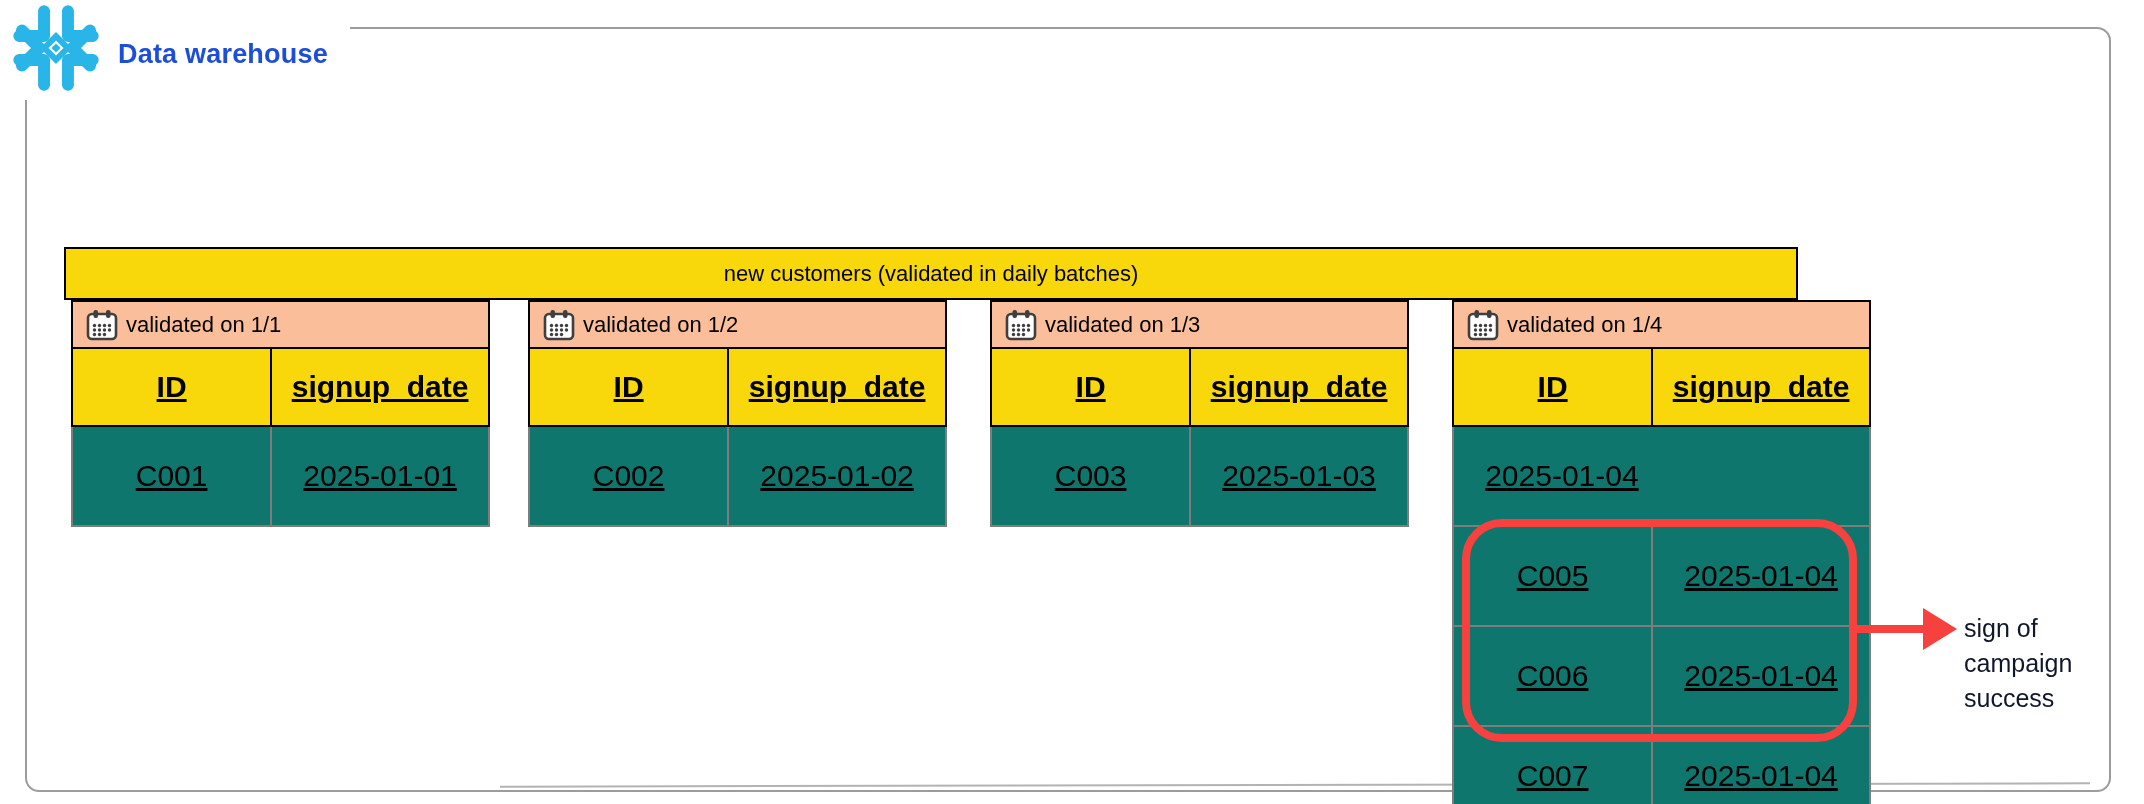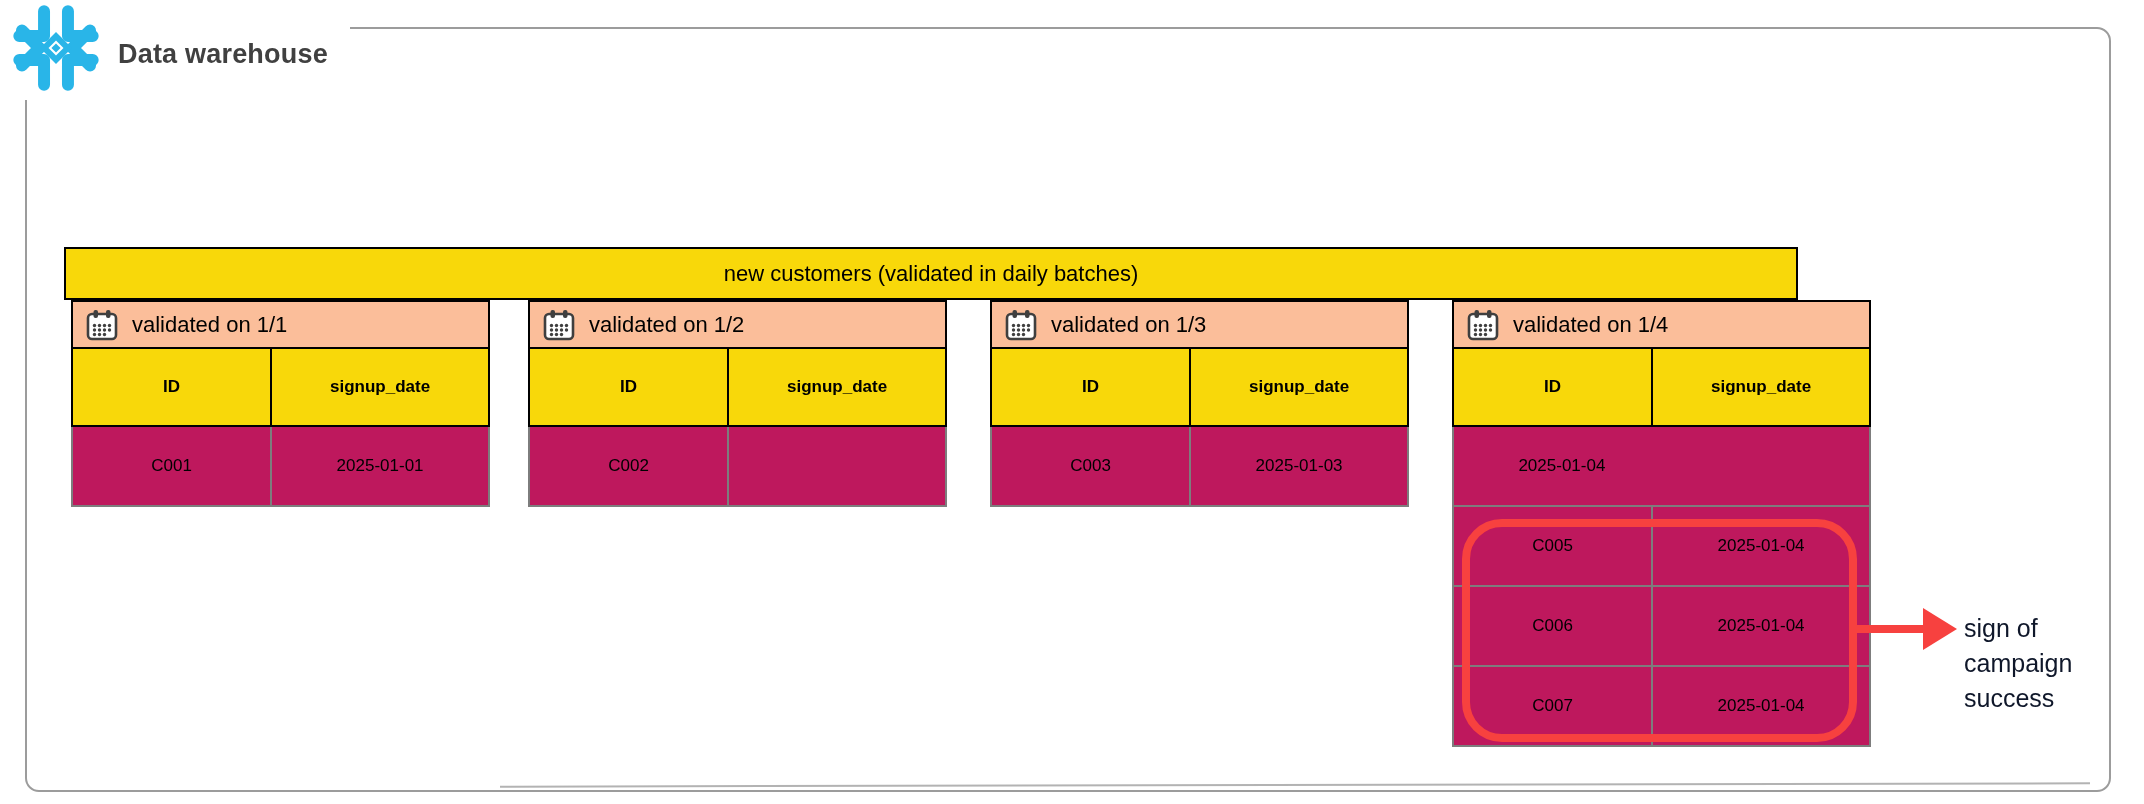--- a/index.html
+++ b/index.html
@@ -17,48 +17,48 @@
   .frame-sketch{
     position:absolute;left:500px;top:784px;width:1590px;height:2px;
     background:#b3b3b3;transform:rotate(-0.12deg);
   }
 
   
   .brand{
     position:absolute;left:6px;top:0px;display:flex;align-items:center;gap:16px;
     background:#fff;padding:2px 22px 6px 4px;z-index:5;
   }
-  .brand-title{font-size:27px;font-weight:bold;color:#404040;margin-top:12px;letter-spacing:0.2px;}
+  .brand-title{font-size:27px;font-weight:bold;color:#1d4ed8;margin-top:12px;letter-spacing:0.2px;}
 
   
   .banner-expect{
     position:absolute;left:64px;top:110px;width:1810px;height:104px;
     background:#fdba8c;border:7px solid #f2701d;border-radius:8px;
     display:flex;align-items:center;justify-content:center;font-size:23px;
   }
 
   
   .banner-group{
     position:absolute;left:64px;top:247px;width:1734px;height:53px;
     background:#f8d80a;border:2px solid #000;
     display:flex;align-items:center;justify-content:center;font-size:22px;
   }
 
   
   .vtable{position:absolute;top:300px;width:419px;}
   .vt-header{
     height:49px;background:#fbbe9a;border:2px solid #000;
-    display:flex;align-items:center;gap:13px;padding-left:12px;font-size:22px;
+    display:flex;align-items:center;gap:7px;padding-left:12px;font-size:22px;
   }
   .vt-row{display:flex;width:100%;}
   .vt-cols{height:80px;margin-top:-2px;border:2px solid #000;background:#f8d80a;font-weight:bold;}
   .vt-cols .cell-id{border-right:2px solid #000;}
-  .vt-data{height:80px;border:2px solid #7d7d7d;border-top:none;background:#be185d;}
+  .vt-data{height:100px;border:2px solid #7d7d7d;border-top:none;background:#0f766e;}
   .vt-data .cell-id{border-right:2px solid #7d7d7d;}
-  .cell{display:flex;align-items:center;justify-content:center;font-size:17px;}
+  .cell{display:flex;align-items:center;justify-content:center;font-size:30px;text-decoration:underline;}
   .cell-id{flex:0 0 48%;}
   .cell-date{flex:0 0 52%;}
 
   
   .red-rect{
     position:absolute;left:1462px;top:519px;width:395px;height:223px;
     border:8px solid #f7413f;border-radius:40px;background:transparent;z-index:4;
   }
   .arrow-shaft{position:absolute;left:1857px;top:625px;width:70px;height:8px;background:#f7413f;z-index:4;}
   .arrow-head{
@@ -153,20 +153,21 @@
         </g>
       </svg>
       <span>validated on 1/2</span>
     </div>
     <div class="vt-row vt-cols">
       <div class="cell cell-id">ID</div>
       <div class="cell cell-date">signup_date</div>
     </div>
     <div class="vt-row vt-data">
       <div class="cell cell-id">C002</div>
+      <div class="cell cell-date">2025-01-02</div>
     </div>
   </div>
 
   <div class="vtable" style="left:990px;">
     <div class="vt-header">
       <svg class="icon-svg" width="34" height="34" viewBox="0 0 34 34">
         <rect x="3" y="6" width="28" height="25" rx="4" fill="#ffffff" stroke="#3f3f3f" stroke-width="2.6"></rect>
         <rect x="8.5" y="2" width="4.5" height="8" rx="2" fill="#3f3f3f"></rect>
         <rect x="21" y="2" width="4.5" height="8" rx="2" fill="#3f3f3f"></rect>
         <g fill="#3f3f3f">

